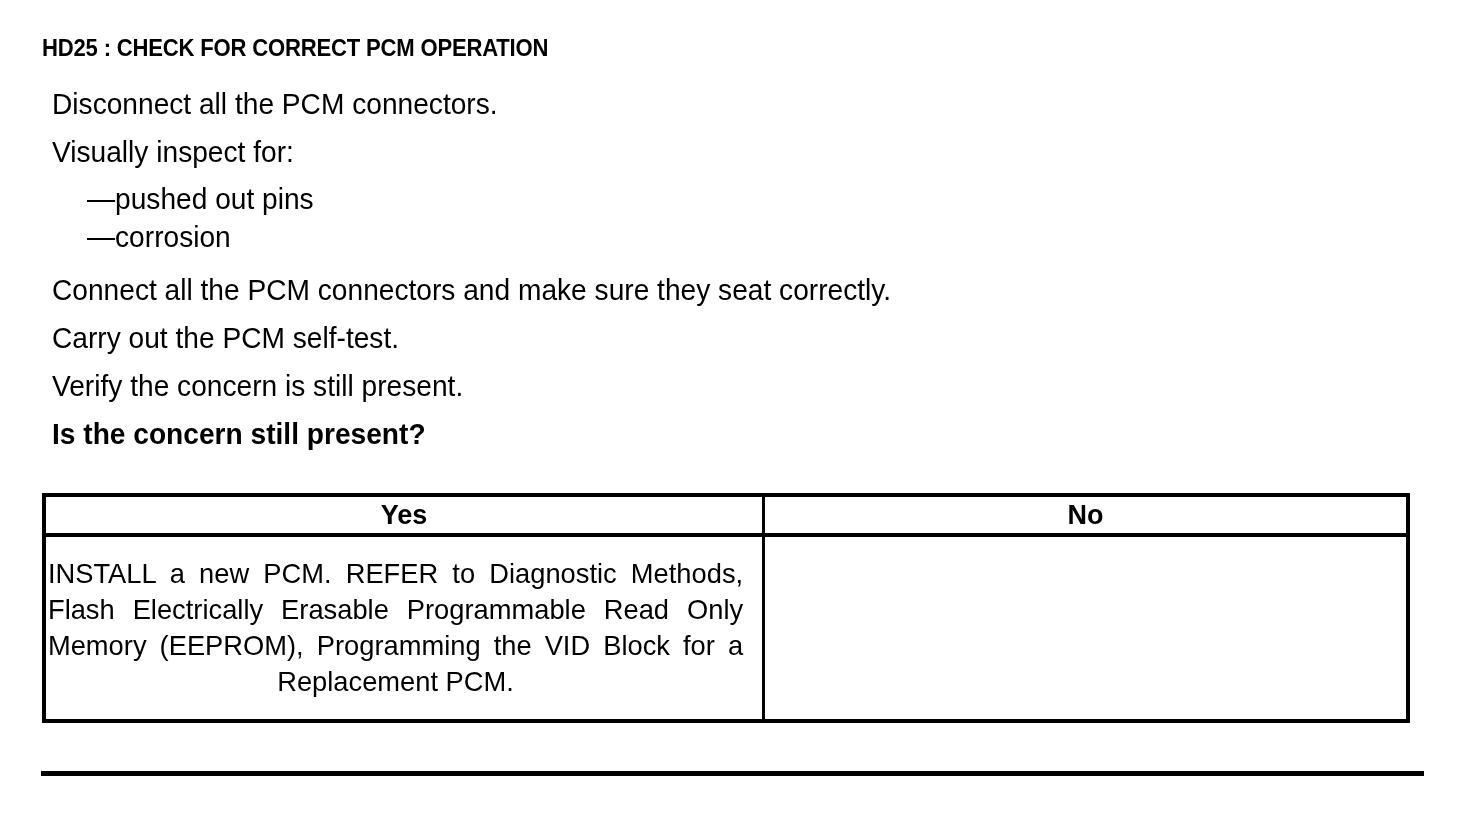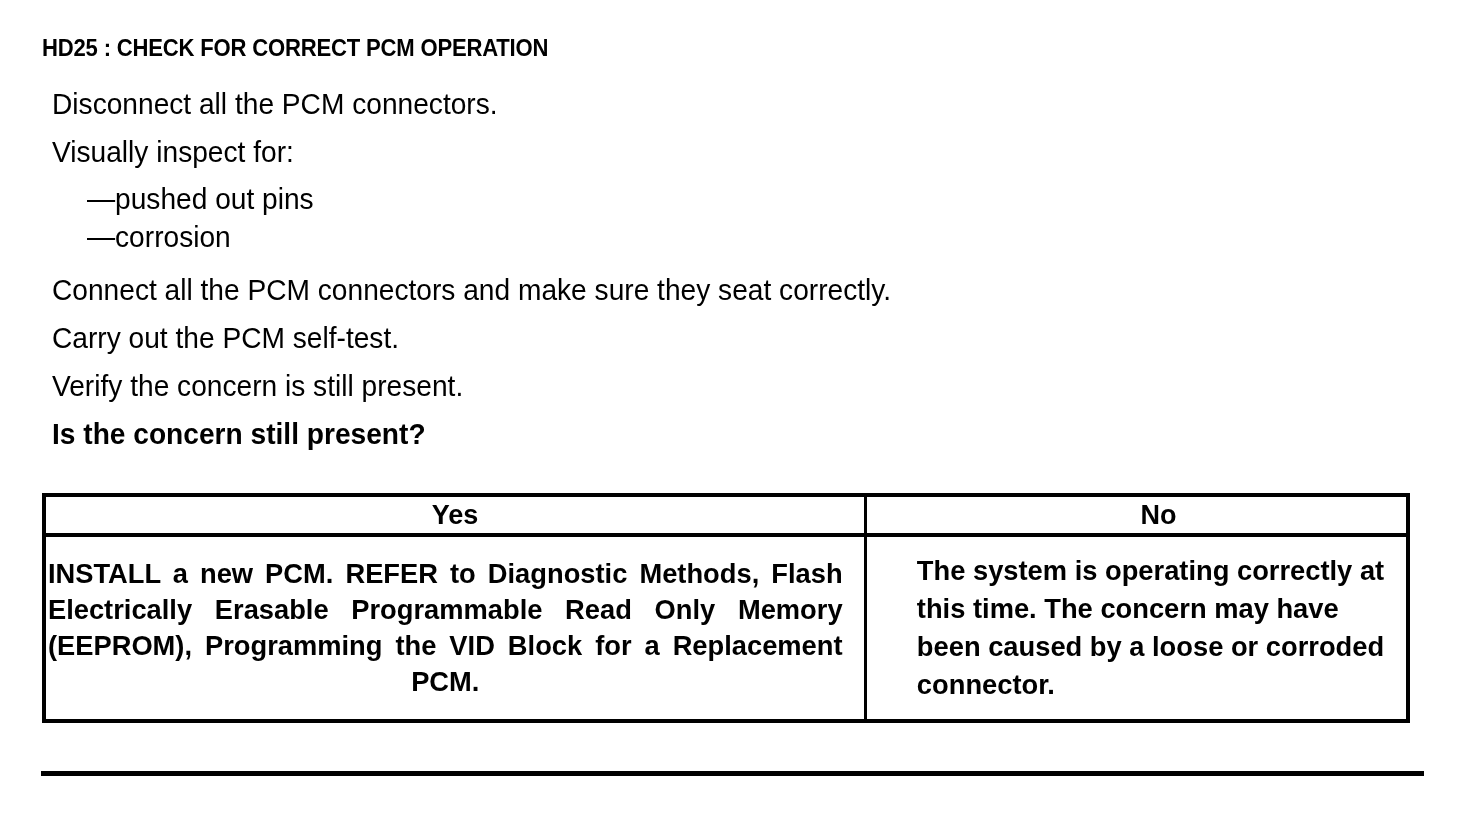--- a/index.html
+++ b/index.html
@@ -78,37 +78,35 @@
   .table-header-row {
     display: flex;
     height: 40px;
     border-bottom: 4px solid #000000;
     box-sizing: border-box;
   }
   .table-body-row {
     display: flex;
     height: 182px;
     box-sizing: border-box;
-    font-weight: bold;
   }
   .col-yes {
-    width: 821px;
+    width: 719px;
     box-sizing: border-box;
     border-right: 3px solid #000000;
     display: flex;
     flex-direction: column;
     justify-content: center;
   }
   .col-no {
     flex: 1;
     box-sizing: border-box;
     display: flex;
     flex-direction: column;
-    justify-content: center;
-    margin-left: 44px;
+    justify-content: flex-end;
   }
   .header-cell-text {
     font-size: 27px;
     font-weight: bold;
     text-align: center;
     line-height: 36px;
     width: 100%;
     align-self: center;
   }
   .cell-text-yes {
@@ -164,21 +162,18 @@
         <div class="header-cell-text">Yes</div>
       </div>
       <div class="col-no">
         <div class="header-cell-text">No</div>
       </div>
     </div>
     <div class="table-body-row">
       <div class="col-yes">
         <div class="cell-text-yes">INSTALL a new PCM. REFER to Diagnostic Methods, Flash Electrically Erasable Programmable Read Only Memory (EEPROM), Programming the VID Block for a Replacement PCM.</div>
       </div>
-      <div class="col-no">
-        <div class="cell-text-no">The system is operating correctly at this time. The concern may have been caused by a loose or corroded connector.</div>
-      </div>
     </div>
   </div>
 
   <div class="bottom-rule"></div>
 
 </div>
 
 </body></html>

